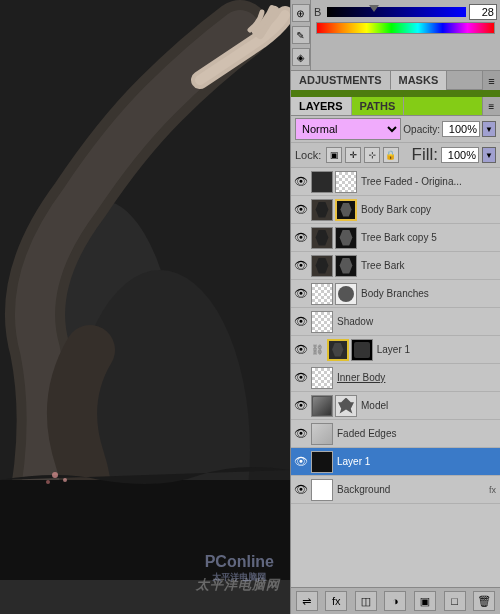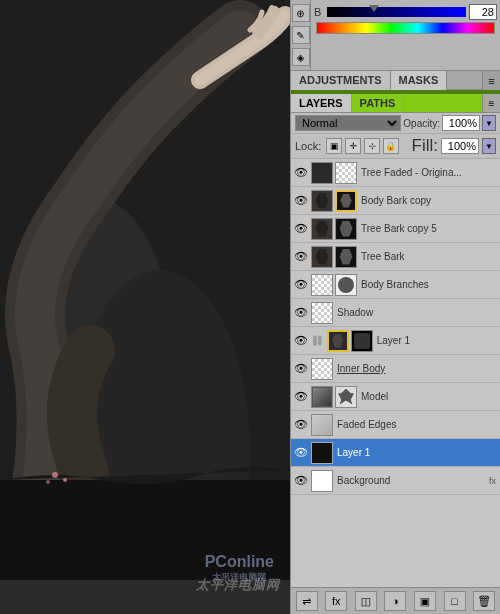--- a/index.html
+++ b/index.html
@@ -101,21 +101,21 @@
       display: flex;
       align-items: center;
       justify-content: flex-end;
       padding: 0 2px;
     }
 
     
     .panel-tabs {
       display: flex;
       background: #b0b0b0;
-      border-bottom: 4px solid #4d7c0f;
+      border-bottom: 7px solid #4d7c0f;
     }
 
     .panel-tab {
       padding: 3px 8px;
       font-size: 11px;
       font-weight: bold;
       cursor: pointer;
       border-right: 1px solid #888;
       background: #c8c8c8;
       color: #333;
@@ -161,23 +161,23 @@
       display: flex;
       align-items: center;
       padding: 2px 4px;
       gap: 2px;
       background: #c0c0c0;
       border-bottom: 1px solid #aaa;
     }
 
     .blend-select {
       flex: 1;
-      height: 16px;
-      font-size: 11px;
-      background: #737373;
+      height: 22px;
+      font-size: 11px;
+      background: #f0abfc;
       border: 1px solid #888;
       padding: 0 2px;
     }
 
     .opacity-label {
       font-size: 10px;
       color: #333;
     }
 
     .opacity-value {

